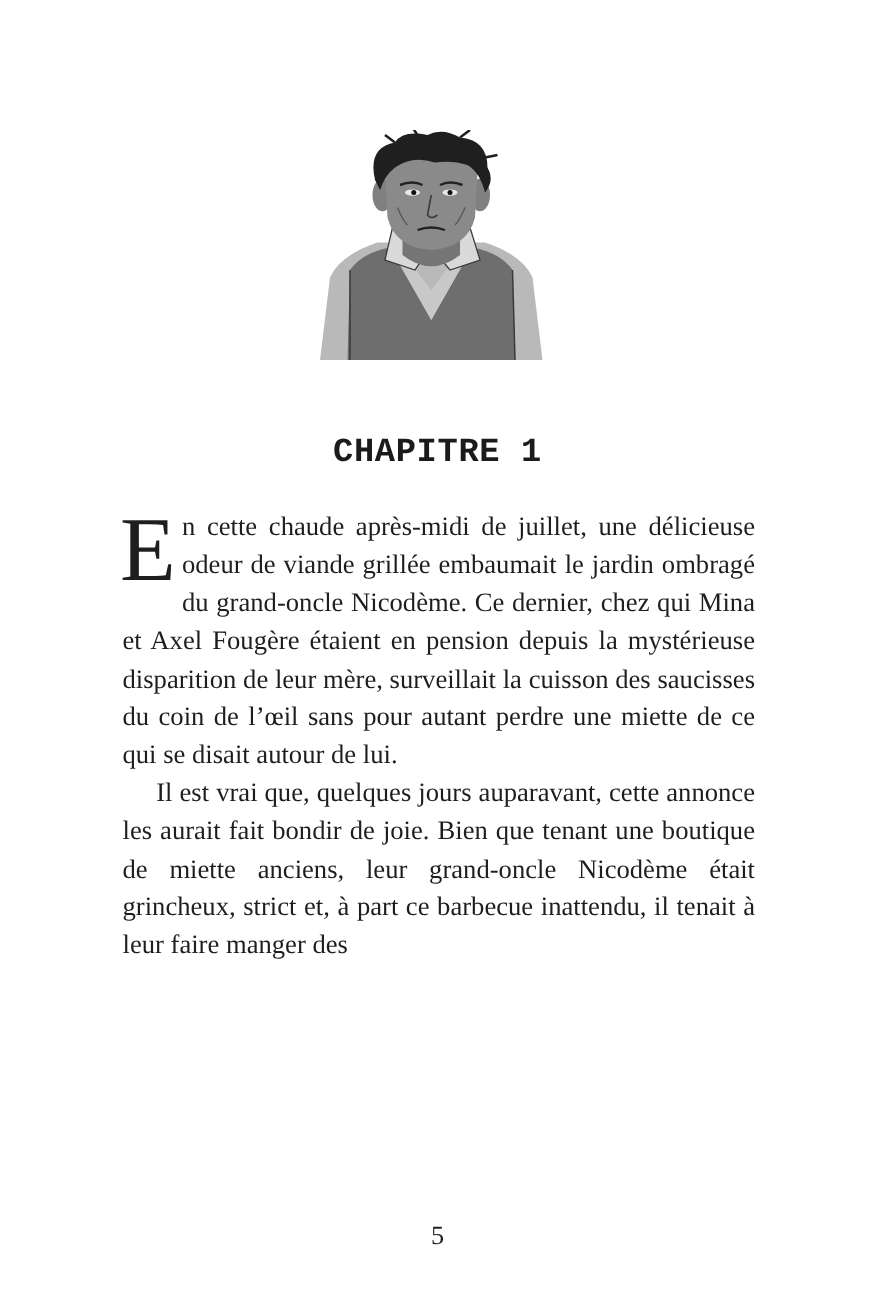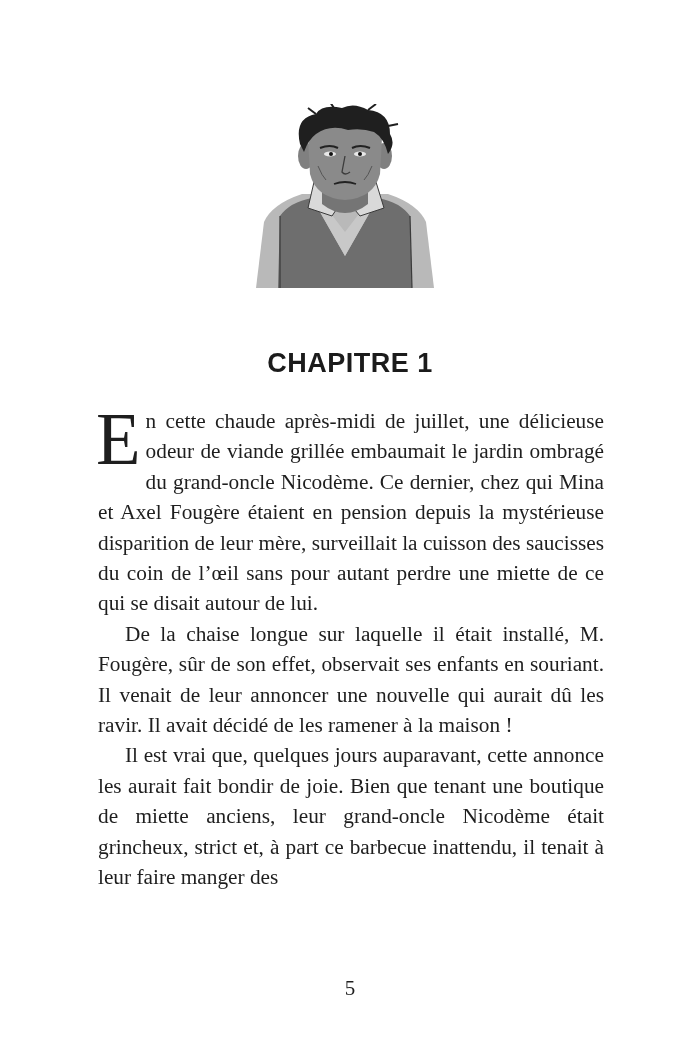--- a/index.html
+++ b/index.html
@@ -6,21 +6,21 @@
     body {
       width: 700px; height: 1037px; position: relative; overflow: hidden;
       font-family: "Liberation Serif", "DejaVu Serif", serif;
       color: #1e1e1e;
     }
     .illustration {
       position: absolute; left: 250px; top: 104px; width: 190px; height: 186px;
     }
     .chapter-title {
       position: absolute; left: 0; width: 700px; top: 330px;
-      text-align: center; font-family: Liberation Sans, sans-serif;
+      text-align: center; font-family: Liberation Mono, monospace;
       font-weight: bold; font-size: 27px; letter-spacing: 0.5px; color: #1b1b1b;
     }
     .text-body {
       position: absolute; left: 98px; top: 406px; width: 506px;
       font-size: 21.3px; line-height: 30.4px; text-align: justify;
     }
     .text-body p { margin: 0; text-indent: 27px; }
     .text-body p.first { text-indent: 0; }
     .dropcap {
       float: left; font-size: 73px; line-height: 56px; margin: 6px 5px 0 -2px;
@@ -67,17 +67,16 @@
     <path d="M95 52 L92 68 Q95 72 100 68" stroke="#3c3c3c" stroke-width="1.3" fill="none"></path>
     <path d="M84 80 Q95 76 106 80" stroke="#222" stroke-width="1.8" fill="none"></path>
     <path d="M68 62 Q72 72 76 76 M122 62 Q118 72 114 76" stroke="#555" stroke-width="1" fill="none"></path>
   </svg>
 </div>
 
 <h1 class="chapter-title">CHAPITRE 1</h1>
 
 <div class="text-body">
   <p class="first"><span class="dropcap">E</span><span>n cette chaude après-midi de juillet, une délicieuse odeur de viande grillée embaumait le jardin ombragé du grand-oncle Nicodème. Ce dernier, chez qui Mina et Axel Fougère étaient en pension depuis la mystérieuse disparition de leur mère, surveillait la cuisson des saucisses du coin de l’œil sans pour autant perdre une miette de ce qui se disait autour de lui.</span></p>
-  <p>De la chaise longue sur laquelle il était installé, M. Fougère, sûr de son effet, observait ses enfants en souriant. Il venait de leur annoncer une nouvelle qui aurait dû les ravir. Il avait décidé de les ramener à la maison !</p>
   <p>Il est vrai que, quelques jours auparavant, cette annonce les aurait fait bondir de joie. Bien que tenant une boutique de miette anciens, leur grand-oncle Nicodème était grincheux, strict et, à part ce barbecue inattendu, il tenait à leur faire manger des</p>
 </div>
 
 <div class="page-number">5</div>
 
 </body></html>

